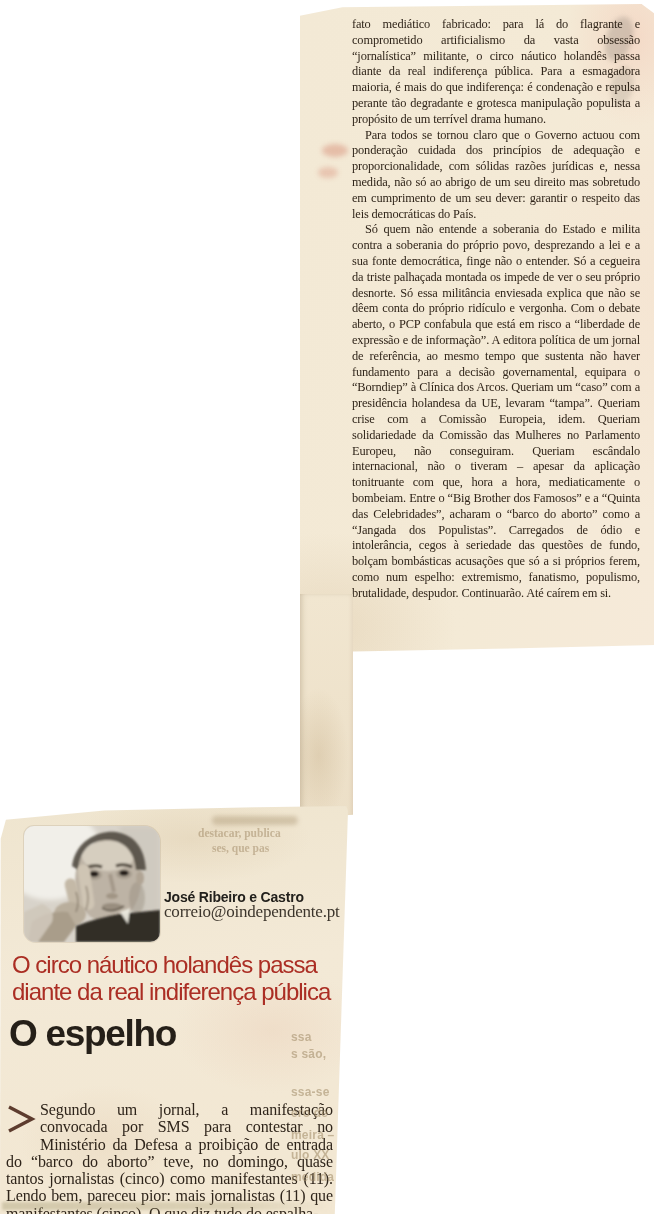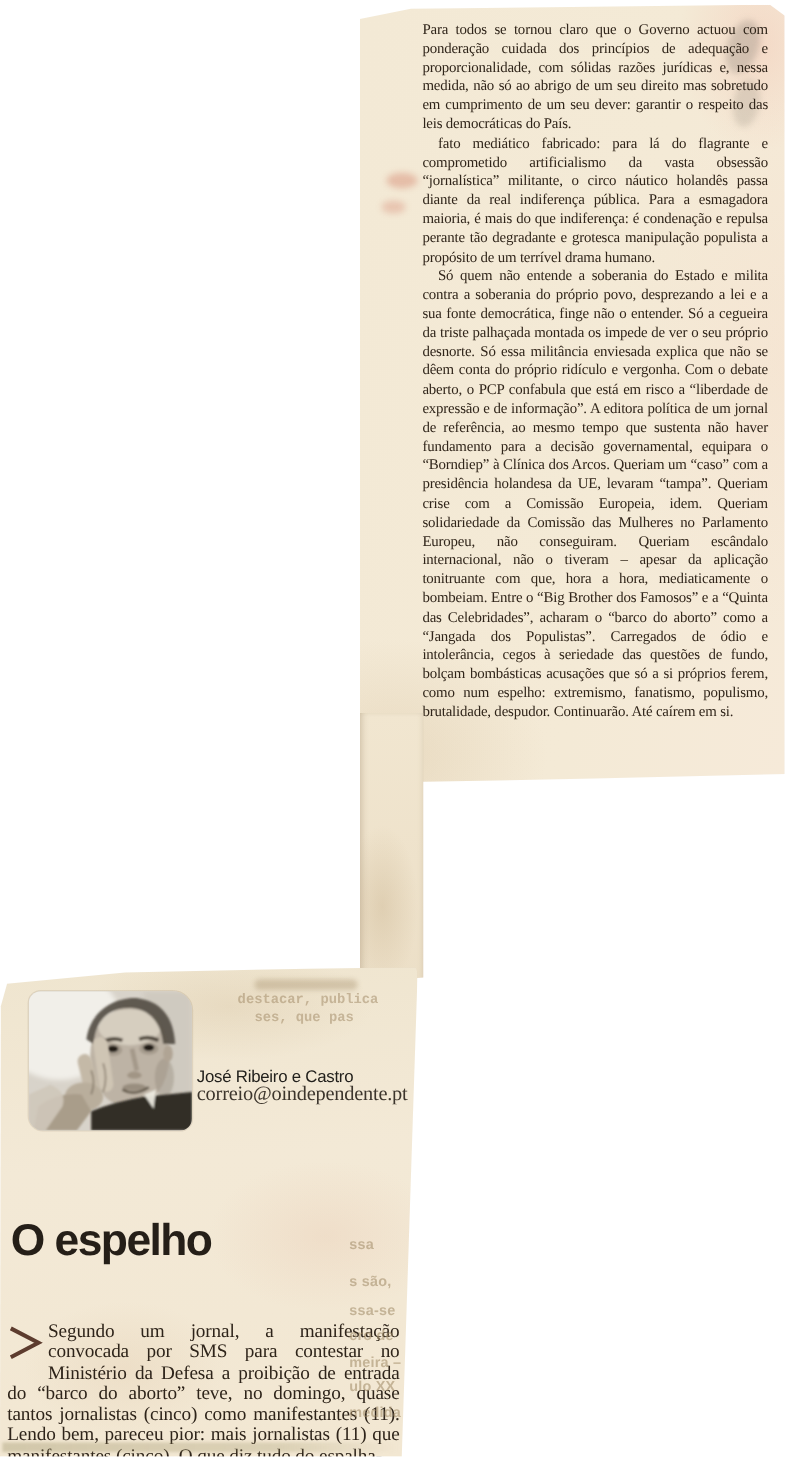--- a/index.html
+++ b/index.html
@@ -45,63 +45,63 @@
       radial-gradient(160px 60px at 55% 8%, rgba(200,175,135,.22), transparent 75%),
       linear-gradient(175deg,#efe5cf 0%,#f3e9d6 40%,#f2e7d2 100%);
     clip-path:polygon(1.7% 3.4%,30% 1.1%,74% .3%,99.5% 0%,100% 1.1%,96.2% 100%,0% 100%,.2% 8%);
     filter:drop-shadow(0 -1px 1px rgba(130,100,70,.25));}
 
   #photo{position:absolute;left:24px;top:20px;width:136px;height:116px;margin:0;
     border-radius:10px 16px 10px 12px;overflow:hidden;background:#d8d3ca;
     box-shadow:0 0 0 1px rgba(120,100,75,.15);}
   #photo svg{display:block;width:100%;height:100%;}
 
-  .gline{position:absolute;font-family:Liberation Mono, monospace;font-weight:bold;
+  .gline{position:absolute;font-family:Liberation Serif, serif;font-weight:bold;
     font-size:11.5px;color:rgba(158,134,98,.5);filter:blur(.4px);white-space:nowrap;}
   .gblob{position:absolute;left:212px;top:10px;width:86px;height:9px;border-radius:5px;
     background:rgba(158,134,98,.35);filter:blur(2px);}
 
   .byline{position:absolute;left:164px;top:84px;}
-  .byline .name{font-family:"Liberation Sans","DejaVu Sans",sans-serif;font-weight:normal;
+  .byline .name{font-family:"Liberation Sans","DejaVu Sans",sans-serif;font-weight:bold;
     font-size:14px;line-height:15px;color:#22201c;letter-spacing:-.2px;}
   .byline .email{font-size:17px;line-height:14px;color:#3c352c;letter-spacing:-.2px;}
 
   .kicker{position:absolute;left:12px;top:146px;
     font-family:"Liberation Sans","DejaVu Sans",sans-serif;
     font-size:24px;line-height:26.5px;letter-spacing:-1px;color:#ab2e24;white-space:nowrap;}
   .headline{position:absolute;left:9px;top:209px;
     font-family:"Liberation Sans","DejaVu Sans",sans-serif;font-weight:bold;
     font-size:37px;line-height:37px;letter-spacing:-1.3px;color:#251f18;white-space:nowrap;}
 
   .lead{position:absolute;left:6px;top:295px;width:327px;
     font-size:16px;line-height:17.3px;letter-spacing:-.1px;text-align:justify;color:#2e241a;}
   .lead .arrow{float:left;width:30px;height:32px;margin:3px 4px 0 0;}
 
   .gfrag{position:absolute;left:291px;font-family:"Liberation Sans","DejaVu Sans",sans-serif;
     font-weight:bold;font-size:12px;letter-spacing:.2px;color:rgba(158,136,100,.55);
     filter:blur(.3px);white-space:nowrap;}
-  .g0{top:224px}.g1{top:255px}.g2{top:279px}.g3{top:300px}.g4{top:322px}.g5{top:342px}.g6{top:364px}
+  .g0{top:224px}.g1{top:241px}.g2{top:279px}.g3{top:300px}.g4{top:322px}.g5{top:342px}.g6{top:364px}
 
   .bottom-band{position:absolute;left:2px;top:396px;width:330px;height:8px;
     background:linear-gradient(90deg, rgba(150,140,95,.35), rgba(160,150,105,.28) 70%, transparent);
     filter:blur(1.5px);}
 </style>
 </head>
 <body>
 
 <div class="scan">
 
   <div class="paper" id="colA">
     <div class="smudge gray1"></div>
     <div class="smudge gray2"></div>
     <div class="smudge red1"></div>
     <div class="smudge red2"></div>
     <div class="text">
+      <p>fato mediático fabricado: para lá do flagrante e comprometido artificialismo da vasta obsessão “jornalística” militante, o circo náutico holandês passa diante da real indiferença pública. Para a esmagadora maioria, é mais do que indiferença: é condenação e repulsa perante tão degradante e grotesca manipulação populista a propósito de um terrível drama humano.</p>
       <p>Para todos se tornou claro que o Governo actuou com ponderação cuidada dos princípios de adequação e proporcionalidade, com sólidas razões jurídicas e, nessa medida, não só ao abrigo de um seu direito mas sobretudo em cumprimento de um seu dever: garantir o respeito das leis democráticas do País.</p>
-      <p>fato mediático fabricado: para lá do flagrante e comprometido artificialismo da vasta obsessão “jornalística” militante, o circo náutico holandês passa diante da real indiferença pública. Para a esmagadora maioria, é mais do que indiferença: é condenação e repulsa perante tão degradante e grotesca manipulação populista a propósito de um terrível drama humano.</p>
       <p>Só quem não entende a soberania do Estado e milita contra a soberania do próprio povo, desprezando a lei e a sua fonte democrática, finge não o entender. Só a cegueira da triste palhaçada montada os impede de ver o seu próprio desnorte. Só essa militância enviesada explica que não se dêem conta do próprio ridículo e vergonha. Com o debate aberto, o PCP confabula que está em risco a “liberdade de expressão e de informação”. A editora política de um jornal de referência, ao mesmo tempo que sustenta não haver fundamento para a decisão governamental, equipara o “Borndiep” à Clínica dos Arcos. Queriam um “caso” com a presidência holandesa da UE, levaram “tampa”. Queriam crise com a Comissão Europeia, idem. Queriam solidariedade da Comissão das Mulheres no Parlamento Europeu, não conseguiram. Queriam escândalo internacional, não o tiveram – apesar da aplicação tonitruante com que, hora a hora, mediaticamente o bombeiam. Entre o “Big Brother dos Famosos” e a “Quinta das Celebridades”, acharam o “barco do aborto” como a “Jangada dos Populistas”. Carregados de ódio e intolerância, cegos à seriedade das questões de fundo, bolçam bombásticas acusações que só a si próprios ferem, como num espelho: extremismo, fanatismo, populismo, brutalidade, despudor. Continuarão. Até caírem em si.</p>
     </div>
   </div>
 
   <div class="paper" id="strip"></div>
 
   <div class="paper" id="blockC">
 
     <div class="gblob"></div>
     <span class="gline" style="left:198px;top:21px;">destacar, publica</span>
@@ -151,20 +151,24 @@
           <path d="M96,86 L106,82 L104,98 Z" fill="#eceadf" opacity=".95"></path>
         </g>
       </svg>
     </figure>
 
     <div class="byline">
       <div class="name">José Ribeiro e Castro</div>
       <div class="email">correio@oindependente.pt</div>
     </div>
 
+    <div class="kicker">
+      <div>O circo náutico holandês passa</div>
+      <div>diante da real indiferença pública</div>
+    </div>
 
     <h1 class="headline" style="margin:0;text-align:center;">
       <div>O espelho</div>
     </h1>
 
     <div class="lead">
       <svg class="arrow" viewBox="0 0 30 32" aria-hidden="true">
         <polyline points="3,3 26,15 3,27" fill="none" stroke="#5d3c2e" stroke-width="3.4"></polyline>
       </svg>
       <span>Segundo um jornal, a manifestação convocada por SMS para contestar no Ministério da Defesa a proibição de entrada do “barco do aborto” teve, no domingo, quase tantos jornalistas (cinco) como manifestantes (11). Lendo bem, pareceu pior: mais jornalistas (11) que manifestantes (cinco). O que diz tudo do espalha-</span>

